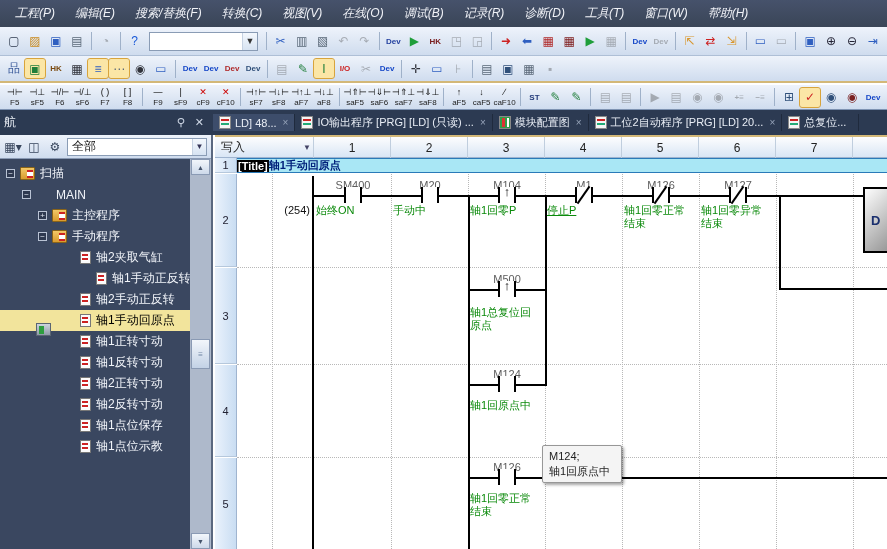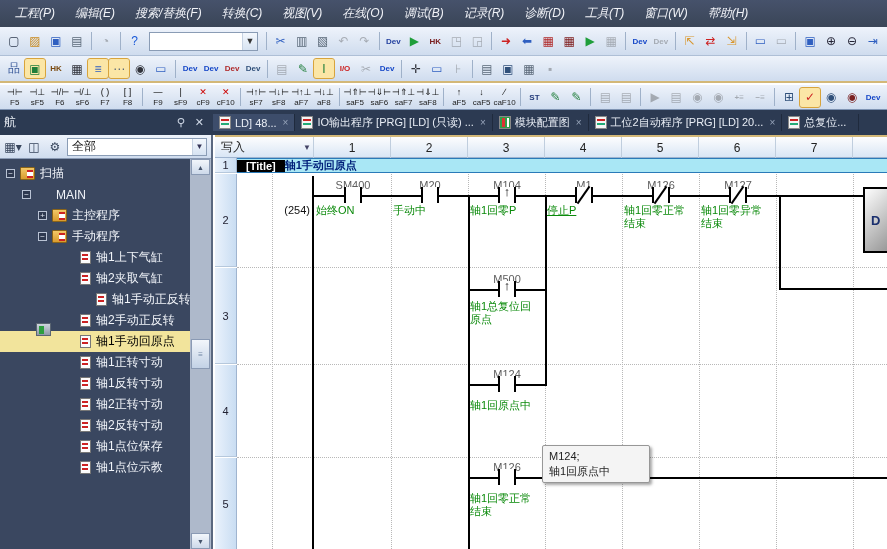--- a/index.html
+++ b/index.html
@@ -69,36 +69,36 @@
 
   
   .editor{position:absolute;left:215px;top:0;width:672px;height:414px;background:#fff;border-top:2px solid #d3b878;}
   .ehead{position:absolute;left:0;top:0;width:672px;height:21px;background:linear-gradient(#fdfdfe,#d9e6f5);border-bottom:1px solid #9fb4cf;display:flex;}
   .ehcell{height:21px;border-right:1px solid #c0cede;display:flex;align-items:center;justify-content:center;font-size:12px;color:#222;}
   .mode-cell{width:99px;justify-content:space-between;padding:0 2px 0 6px;}
   .mode-cell .arr{font-size:8px;color:#446;}
   .colnum{width:77px;}
   .gutter{position:absolute;left:0;width:22px;background:linear-gradient(90deg,#eaf2fc,#c9ddf2);border-right:1px solid #9fb4cf;border-bottom:1px solid #b6c8dc;display:flex;align-items:center;justify-content:center;font-size:11px;color:#223;}
   .titlerow{position:absolute;left:22px;top:21px;width:650px;height:15px;background:#a9e7f5;border-top:1px solid #2a7ab8;border-bottom:1px solid #2a7ab8;display:flex;align-items:center;font-size:11px;font-weight:bold;color:#00207a;}
-  .titlerow .selchip{background:#000;color:#fff;padding:0 9px;font-weight:bold;}
+  .titlerow .selchip{background:#000;color:#fff;padding:0 1px;font-weight:bold;}
   .gridv{position:absolute;top:37px;width:0;height:377px;border-left:1px dotted #b8b8b8;}
   .gridh{position:absolute;left:22px;width:650px;height:0;border-top:1px dotted #b8b8b8;}
   .hline{position:absolute;height:2px;background:#000;}
   .vline{position:absolute;width:2px;background:#000;}
   .contact{position:absolute;width:18px;height:16px;background:#fff;}
   .contact::before,.contact::after{content:"";position:absolute;top:0;width:2px;height:16px;background:#000;}
   .contact::before{left:0;}
   .contact::after{right:0;}
   .contact .slash{position:absolute;left:-2px;top:7px;width:21px;height:2px;background:#000;transform:rotate(-55deg);}
   .contact .pulse{position:absolute;left:0;right:0;top:-3px;text-align:center;font-size:13px;font-weight:bold;color:#000;line-height:16px;}
   .devlabel{position:absolute;width:64px;text-align:center;font-size:11px;color:#5d5d5d;white-space:nowrap;}
   .comment{position:absolute;width:76px;font-size:11px;line-height:13px;color:#0b8a0b;white-space:pre-line;}
   .stepnum{position:absolute;font-size:11px;color:#111;text-align:right;width:40px;}
   .instrbox{position:absolute;left:648px;top:50px;width:32px;height:66px;background:linear-gradient(135deg,#fdfdfd,#8f8f8f);border:2px solid #000;border-right:none;display:flex;align-items:center;padding-left:6px;font-size:13px;font-weight:bold;color:#1a2f6e;}
-  .tooltip{position:absolute;left:327px;top:308px;width:108px;background:#f4f4f4;border:1px solid #979797;border-radius:2px;box-shadow:2px 2px 3px rgba(0,0,0,.35);padding:3px 6px;font-size:11px;line-height:15px;color:#222;z-index:5;}
+  .tooltip{position:absolute;left:327px;top:308px;width:80px;background:#f4f4f4;border:1px solid #979797;border-radius:2px;box-shadow:2px 2px 3px rgba(0,0,0,.35);padding:3px 6px;font-size:11px;line-height:15px;color:#222;z-index:5;}
 </style>
 </head>
 <body>
 
 <div class="menubar">
 
     <div class="menu-item">工程(P)</div>
 
     <div class="menu-item">编辑(E)</div>
 
@@ -511,25 +511,20 @@
           <span>主控程序</span>
         </div>
 
         <div class="titem" style="padding-left: 38px;">
           <span class="exp">−</span>
           <span class="nicon folder"></span>
           <span>手动程序</span>
         </div>
 
 
-        <div class="titem" style="padding-left: 80px;">
-
-          <span class="nicon page"></span>
-          <span>轴1上下气缸</span>
-        </div>
 
 
         <div class="titem" style="padding-left: 80px;">
 
           <span class="nicon page"></span>
           <span>轴2夹取气缸</span>
         </div>
 
         <div class="titem" style="padding-left: 96px;">
 
@@ -685,21 +680,21 @@
     <div class="contact" style="left:514px;top:50px;">
         <span class="slash"></span>
       </div>
     <div class="comment" style="left:486px;top:67px;">轴1回零异常
 结束</div>
 
     <div class="devlabel" style="left:260px;top:136px;">M500</div>
     <div class="contact" style="left:283px;top:144px;">
         <span class="pulse">↑</span>
       </div>
-    <div class="comment" style="left:255px;top:163px;">轴1总复位回
+    <div class="comment" style="left:255px;top:169px;">轴1总复位回
 原点</div>
 
     <div class="devlabel" style="left:260px;top:231px;">M124</div>
     <div class="contact" style="left:283px;top:239px;"></div>
     <div class="comment" style="left:255px;top:262px;">轴1回原点中</div>
 
     <div class="devlabel" style="left:260px;top:324px;">M126</div>
     <div class="contact" style="left:283px;top:332px;"></div>
     <div class="comment" style="left:255px;top:355px;">轴1回零正常
 结束</div>

